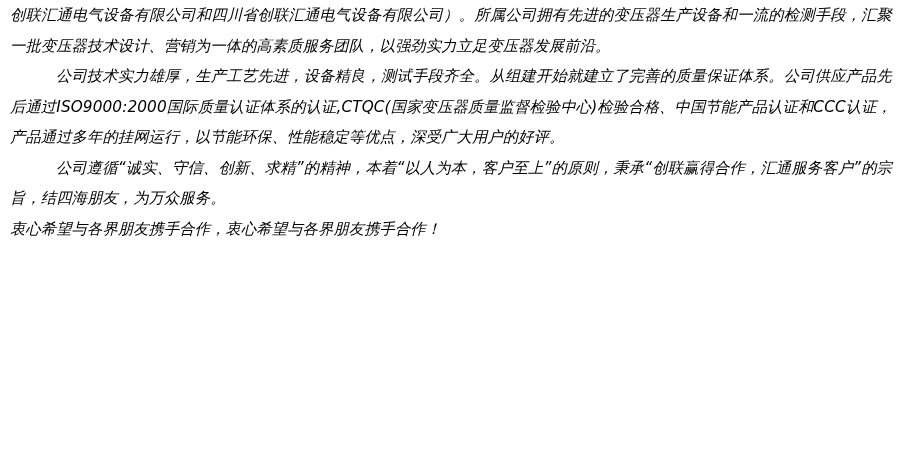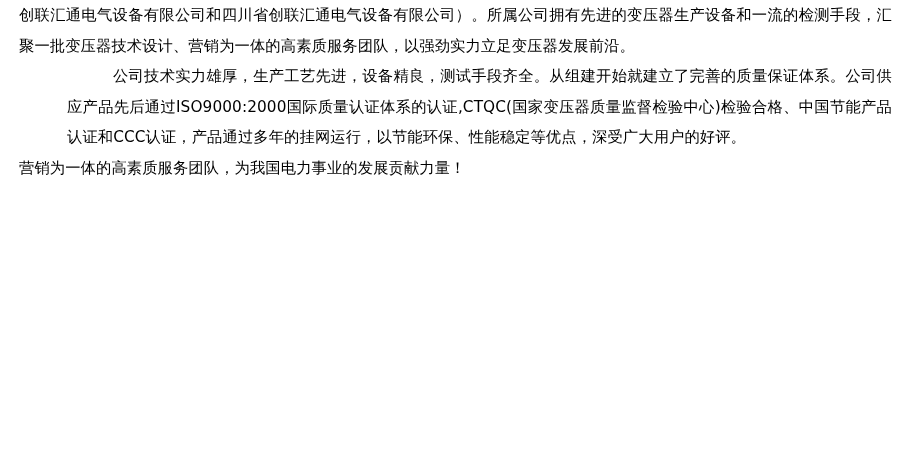--- a/index.html
+++ b/index.html
@@ -11,51 +11,52 @@
     height: 467px;
     background: #ffffff;
     font-family: "DejaVu Sans", "Liberation Sans", sans-serif;
     color: #000000;
     overflow: hidden;
   }
   .page {
     width: 900px;
     height: 359px;
     box-sizing: border-box;
-    padding: 0 8px 0 19px;
+    padding: 0 8px 0 10px;
+    font-style: italic;
   }
   .para {
     font-size: 15.3px;
     line-height: 30.5px;
     letter-spacing: 0.1px;
     text-align: justify;
     text-justify: inter-ideograph;
     margin: 0;
     word-break: break-all;
   }
   .p-cont {
     
   }
   .indent-1 {
     text-indent: 1.8em;
   }
   .indent-2 {
     text-indent: 3.0em;
-    margin-left: 48px;
   }
   .noindent {
     text-indent: 0;
   }
 </style>
 </head>
 <body>
 
 <div class="page">
 
   <p class="para noindent p-cont">创联汇通电气设备有限公司和四川省创联汇通电气设备有限公司）。所属公司拥有先进的变压器生产设备和一流的检测手段，汇聚一批变压器技术设计、营销为一体的高素质服务团队，以强劲实力立足变压器发展前沿。</p>
 
 
   <p class="para indent-2">公司技术实力雄厚，生产工艺先进，设备精良，测试手段齐全。从组建开始就建立了完善的质量保证体系。公司供应产品先后通过ISO9000:2000国际质量认证体系的认证,CTQC(国家变压器质量监督检验中心)检验合格、中国节能产品认证和CCC认证，产品通过多年的挂网运行，以节能环保、性能稳定等优点，深受广大用户的好评。</p>
 
+  <p class="para indent-2">公司遵循“诚实、守信、创新、求精”的精神，本着“以人为本，客户至上”的原则，秉承“创联赢得合作，汇通服务客户”的宗旨，结四海朋友，为万众服务。</p>
 
-  <p class="para noindent">营销为一体的高素质服务团队，为我国电力事业的发展贡献力量！</p>
+  <p class="para noindent">衷心希望与各界朋友携手合作，衷心希望与各界朋友携手合作！</p>
 
 </div>
 
 </body></html>

